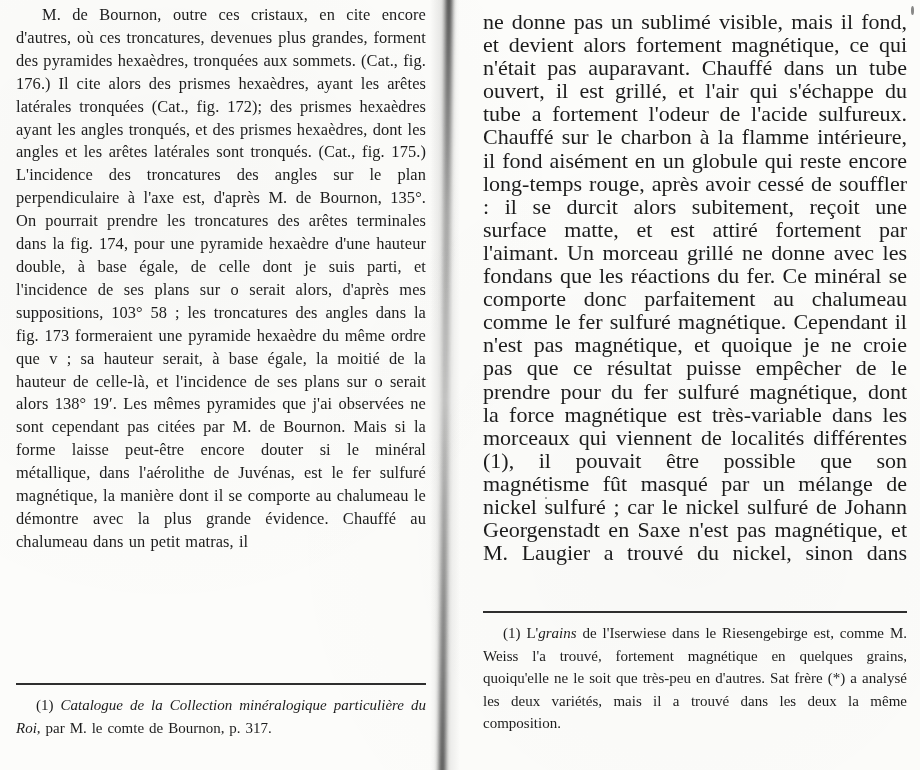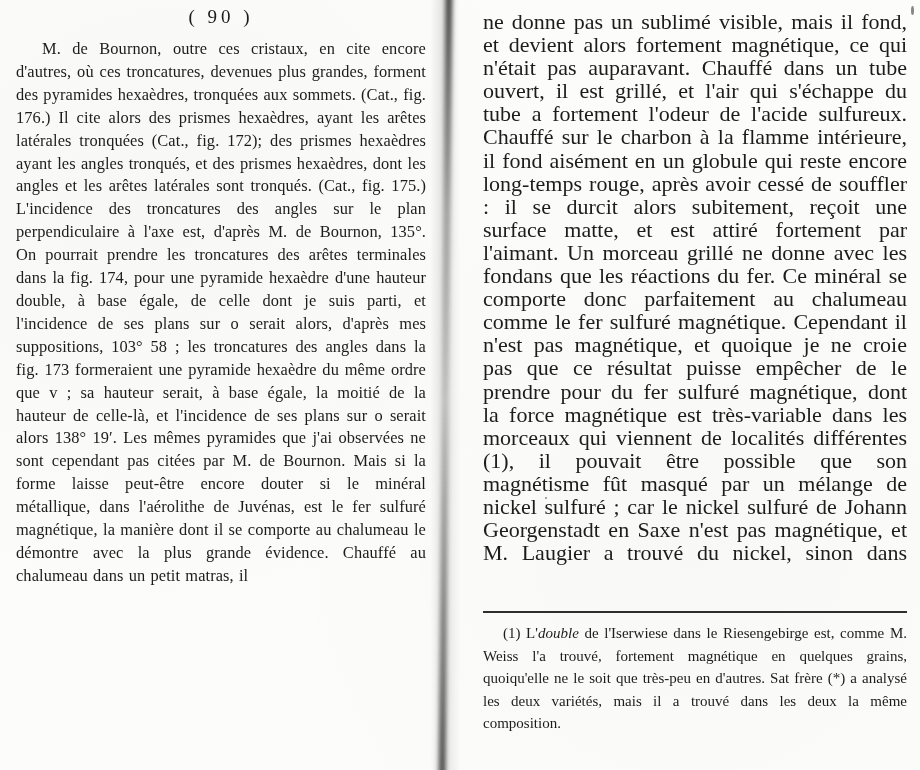--- a/index.html
+++ b/index.html
@@ -103,35 +103,38 @@
     background: rgba(40,40,40,0.55);
     border-radius: 50%;
   }
   #speck-1 { left: 911px; top: 6px;  width: 3px; height: 9px; }
   #speck-2 { left: 545px; top: 497px; width: 2px; height: 2px; }
 </style>
 </head>
 <body>
 
 <div class="page" id="page-left">
-  <div class="pagenum">( 90 )</div>
   <div class="body-wrap">
     <p class="body indent">M. de Bournon, outre ces cristaux, en cite encore d'autres, où ces troncatures, devenues plus grandes, forment des pyramides hexaèdres, tronquées aux sommets. (Cat., fig. 176.) Il cite alors des prismes hexaèdres, ayant les arêtes latérales tronquées (Cat., fig. 172); des prismes hexaèdres ayant les angles tronqués, et des prismes hexaèdres, dont les angles et les arêtes latérales sont tronqués. (Cat., fig. 175.) L'incidence des troncatures des angles sur le plan perpendiculaire à l'axe est, d'après M. de Bournon, 135°. On pourrait prendre les troncatures des arêtes terminales dans la fig. 174, pour une pyramide hexaèdre d'une hauteur double, à base égale, de celle dont je suis parti, et l'incidence de ses plans sur o serait alors, d'après mes suppositions, 103° 58 ; les troncatures des angles dans la fig. 173 formeraient une pyramide hexaèdre du même ordre que v ; sa hauteur serait, à base égale, la moitié de la hauteur de celle-là, et l'incidence de ses plans sur o serait alors 138° 19′. Les mêmes pyramides que j'ai observées ne sont cependant pas citées par M. de Bournon. Mais si la forme laisse peut-être encore douter si le minéral métallique, dans l'aérolithe de Juvénas, est le fer sulfuré magnétique, la manière dont il se comporte au chalumeau le démontre avec la plus grande évidence. Chauffé au chalumeau dans un petit matras, il</p>
+  </div>
+  <div class="fn-area" id="fn-area-left">
+    <div class="fnrule"></div>
+    <p class="fn"><span>(1) </span><span class="it">Catalogue de la Collection minéralogique particulière du Roi</span><span>, par M. le comte de Bournon, p. 317.</span></p>
   </div>
 </div>
 
 <div class="gutter">
   <div class="gutter-soft"></div>
   <div class="gutter-core"></div>
 </div>
 
 <div class="page" id="page-right">
   <div class="body-wrap">
     <p class="body">ne donne pas un sublimé visible, mais il fond, et devient alors fortement magnétique, ce qui n'était pas auparavant. Chauffé dans un tube ouvert, il est grillé, et l'air qui s'échappe du tube a fortement l'odeur de l'acide sulfureux. Chauffé sur le charbon à la flamme intérieure, il fond aisément en un globule qui reste encore long-temps rouge, après avoir cessé de souffler : il se durcit alors subitement, reçoit une surface matte, et est attiré fortement par l'aimant. Un morceau grillé ne donne avec les fondans que les réactions du fer. Ce minéral se comporte donc parfaitement au chalumeau comme le fer sulfuré magnétique. Cependant il n'est pas magnétique, et quoique je ne croie pas que ce résultat puisse empêcher de le prendre pour du fer sulfuré magnétique, dont la force magnétique est très-variable dans les morceaux qui viennent de localités différentes (1), il pouvait être possible que son magnétisme fût masqué par un mélange de nickel sulfuré ; car le nickel sulfuré de Johann Georgenstadt en Saxe n'est pas magnétique, et M. Laugier a trouvé du nickel, sinon dans l'aérolithe de Juvénas, du moins dans celui de Stannern, qui lui ressemble beaucoup. N'ayant plus de fer sulfuré magnétique de l'aérolithe de Juvénas, j'ai dissous dans de l'acide hydrochlorique des petits grains de fer sulfuré</p>
   </div>
   <div class="fn-area" id="fn-area-right">
     <div class="fnrule"></div>
-    <p class="fn"><span>(1) L'</span><span class="it">double</span><span> de l'Iserwiese dans le Riesengebirge est, comme M. Weiss l'a trouvé, fortement magnétique en quelques grains, quoiqu'elle ne le soit que très-peu en d'autres. Sat frère (*) a analysé les deux variétés, mais il a trouvé dans les deux la même composition.</span></p>
+    <p class="fn"><span>(1) L'</span><span class="it">grains</span><span> de l'Iserwiese dans le Riesengebirge est, comme M. Weiss l'a trouvé, fortement magnétique en quelques grains, quoiqu'elle ne le soit que très-peu en d'autres. Sat frère (*) a analysé les deux variétés, mais il a trouvé dans les deux la même composition.</span></p>
   </div>
 </div>
 
 <div class="speck" id="speck-1"></div>
 <div class="speck" id="speck-2"></div>
 
 </body></html>

